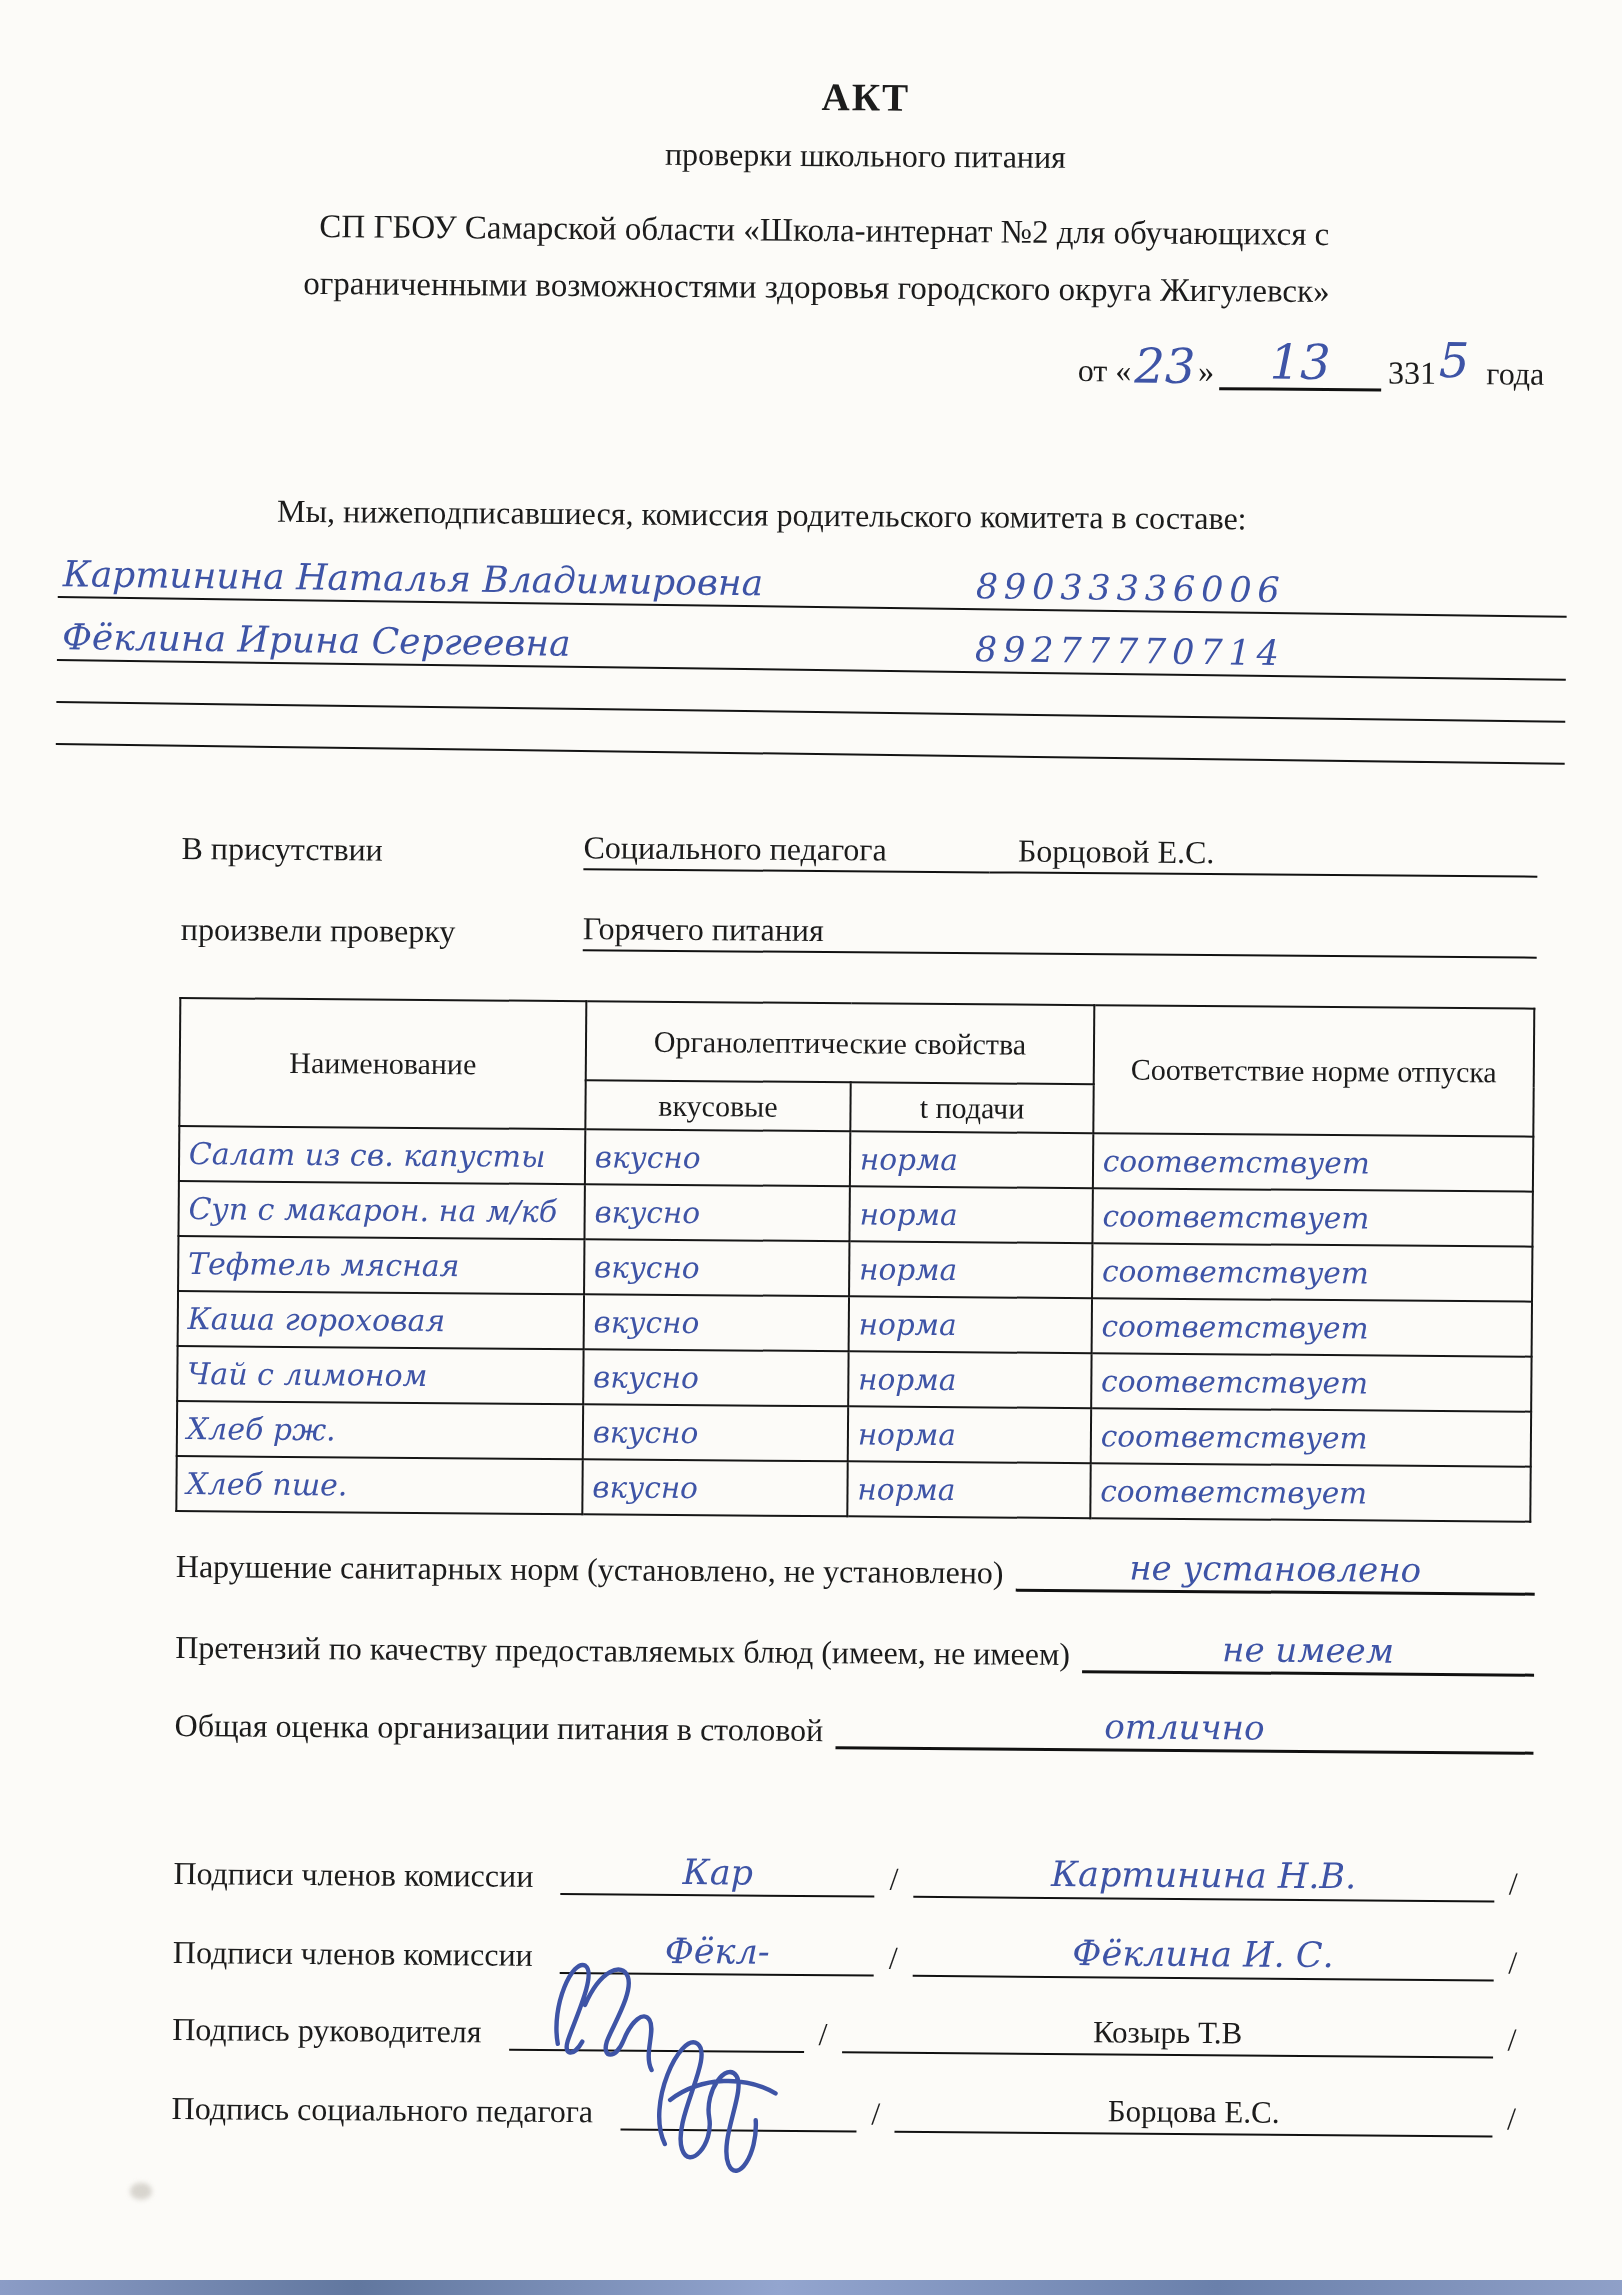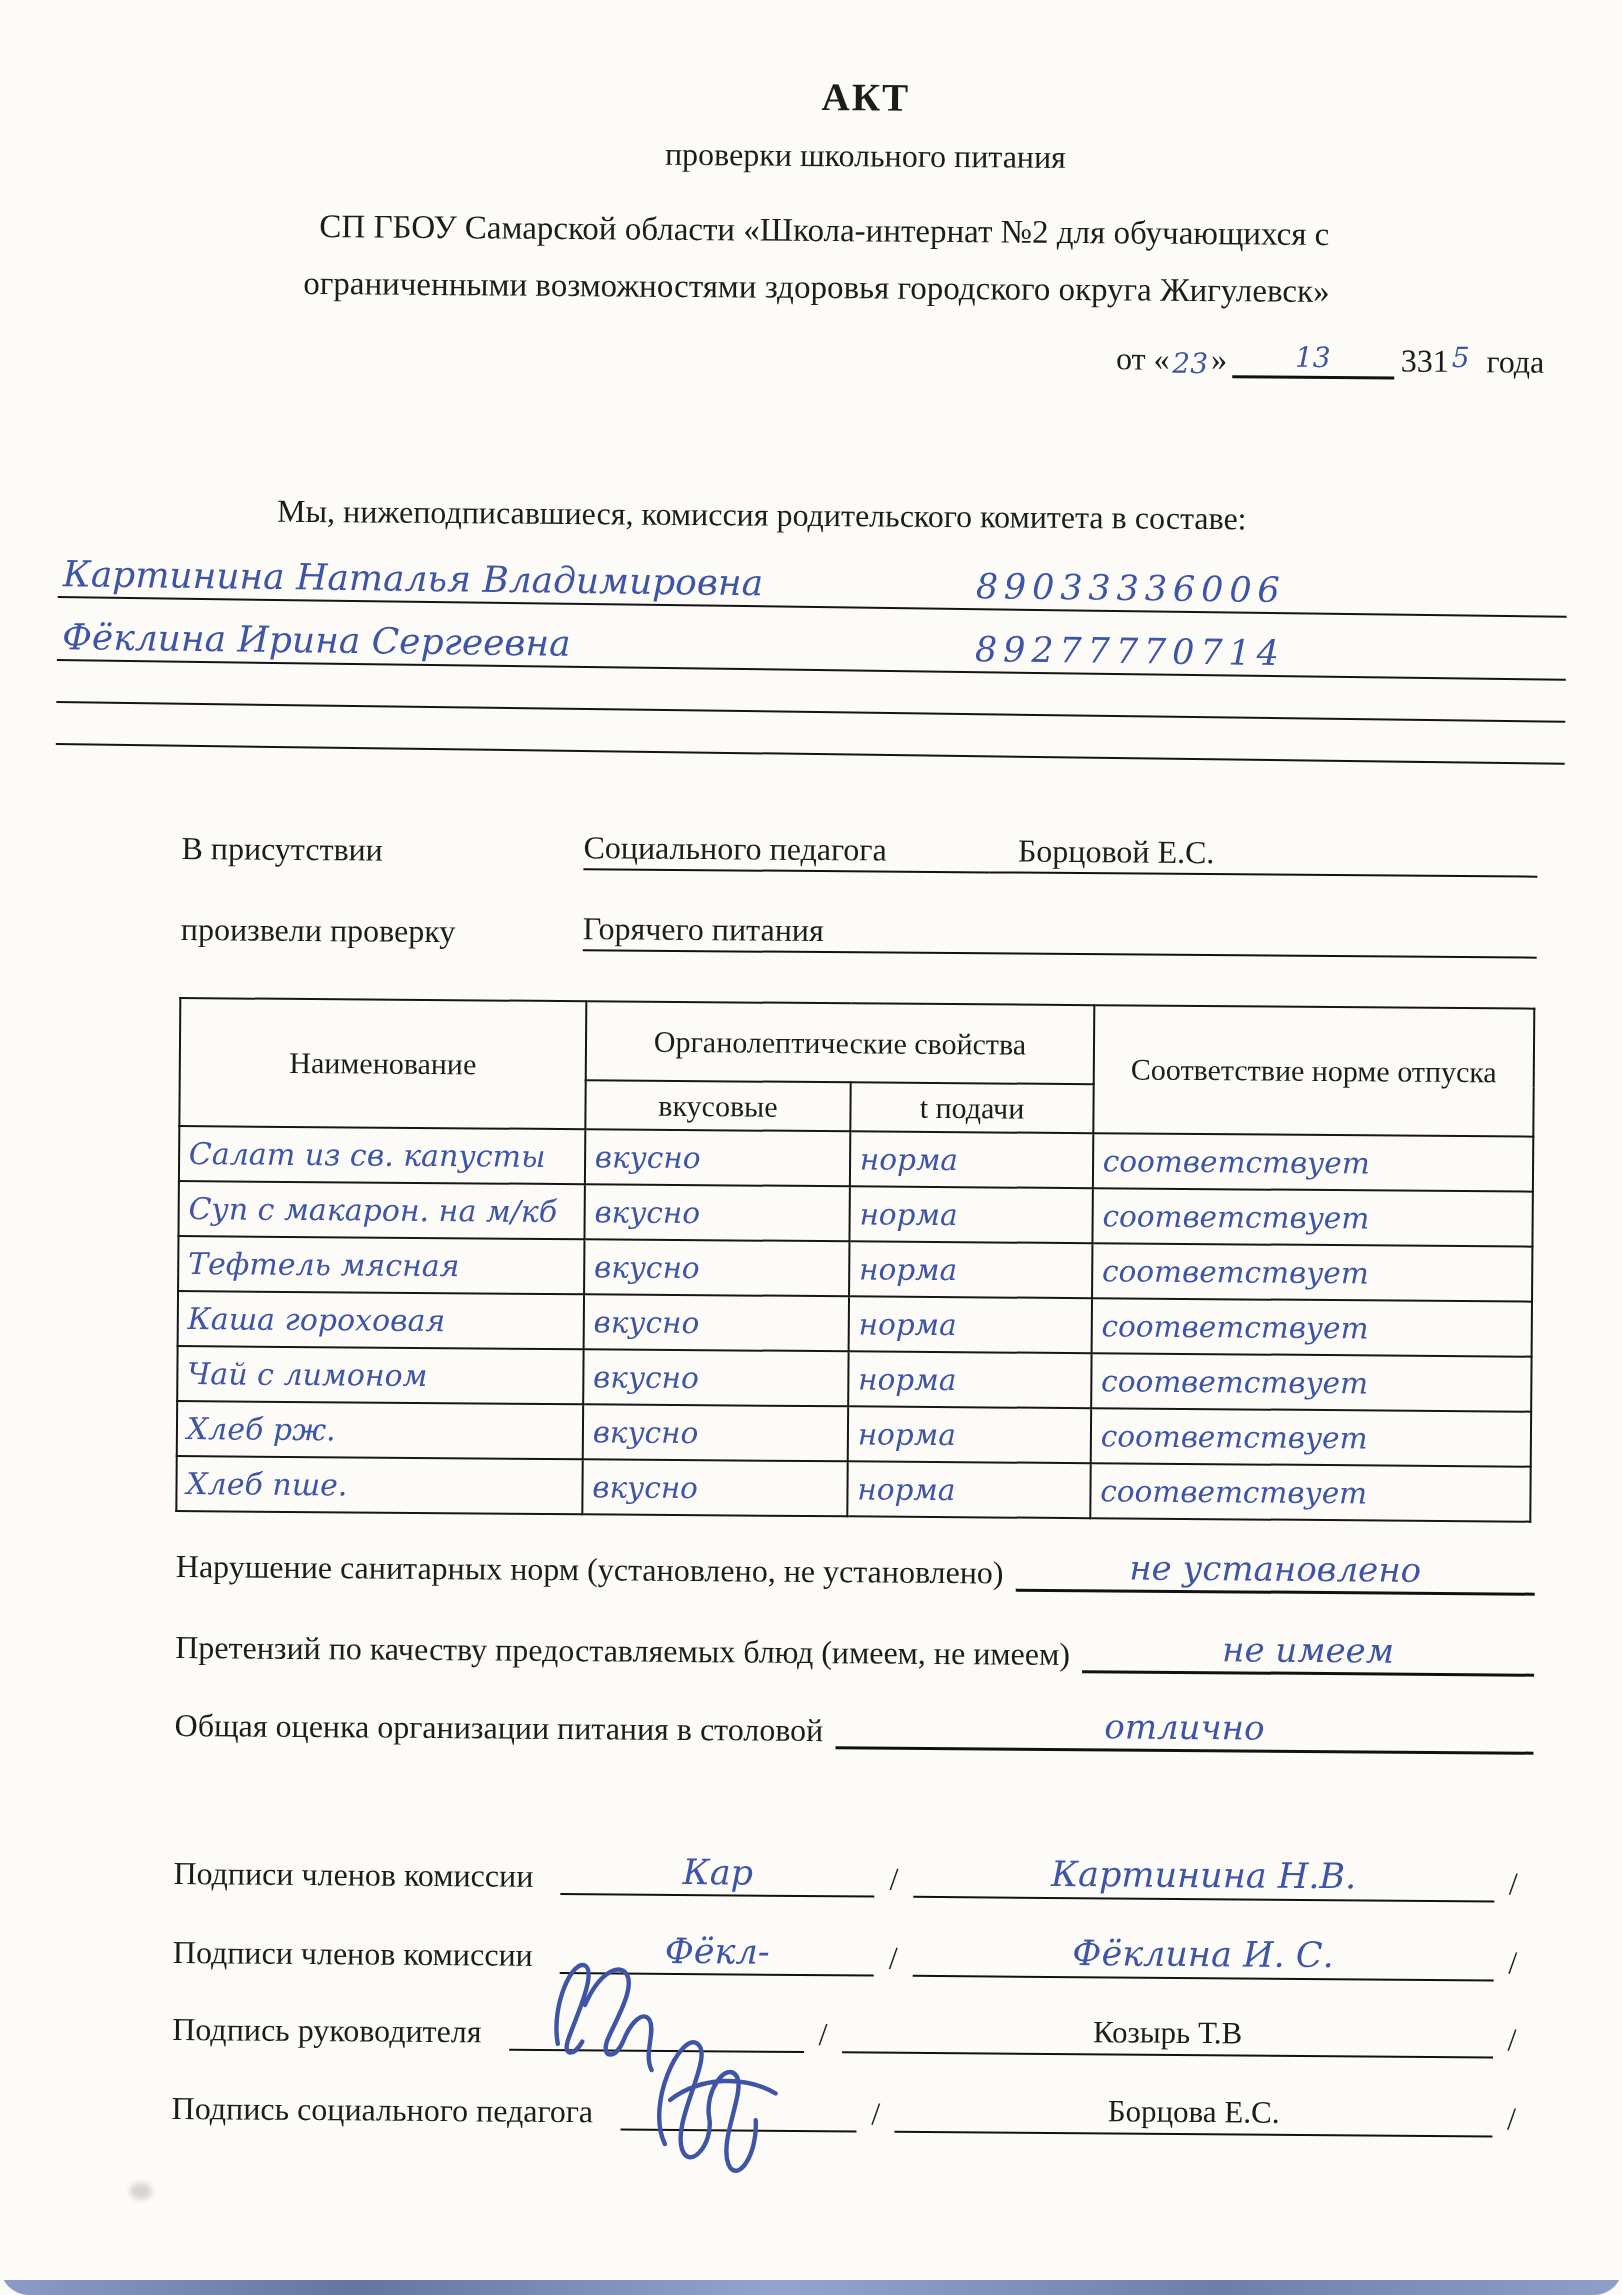--- a/index.html
+++ b/index.html
@@ -7,21 +7,20 @@
     background: #fcfbf8;
   }
   .page {
     position: relative;
     width: 1623px;
     height: 2295px;
     background: #fcfbf8;
     overflow: hidden;
     font-family: "Liberation Serif", serif;
     color: #1c1c1c;
-    border-radius: 29px;
   }
   .content {
     position: absolute;
     inset: 0;
     transform: rotate(0.45deg);
     transform-origin: 50% 40%;
   }
   .printed { font-family: "Liberation Serif", serif; color: #1c1c1c; }
   .hand {
     font-family: "DejaVu Serif", serif;
@@ -42,21 +41,21 @@
   }
   .org-line2 {
     position: absolute; top: 269px; left: 64px; right: 64px;
     text-align: center; font-size: 33px;
   }
   .date-row {
     position: absolute; top: 334px; right: 83px;
     display: flex; align-items: flex-end;
     font-size: 32px; white-space: nowrap;
   }
-  .date-row .hand { font-size: 28px; line-height: 1; }
+  .date-row .hand { font-size: 48px; line-height: 1; }
   .date-day { margin: 0 2.9px; }
   .date-month-blank {
     width: 162px; border-bottom: 3.9px solid #111;
     text-align: center; margin: 0 6.9px 0 4.9px; padding-bottom: 1px;
   }
   .date-year5 { position: relative; top: -7.9px; margin-left: 2.9px; }
   .date-suffix { margin-left: 17px; }
   .intro {
     position: absolute; top: 497px; left: 181px; right: 83px;
     font-size: 32px; text-indent: 93px;

